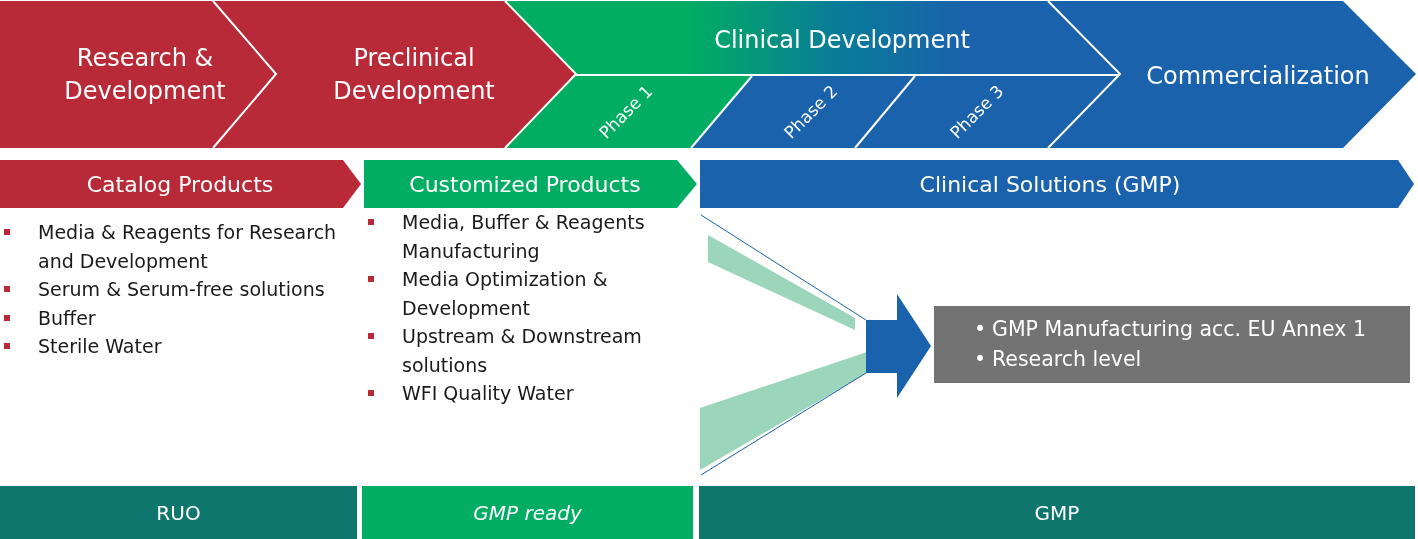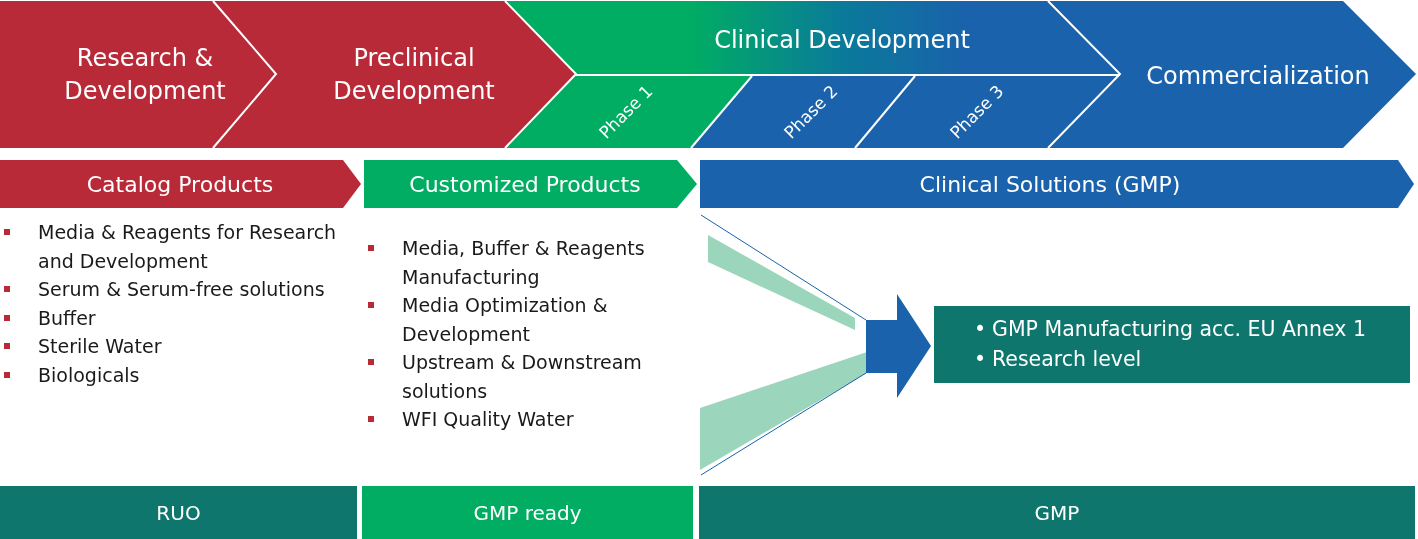--- a/index.html
+++ b/index.html
@@ -4,21 +4,21 @@
 <style>
   html, body { margin:0; padding:0; background:#ffffff; }
   body { width:1418px; height:539px; position:relative; overflow:hidden;
          font-family:"DejaVu Sans","Liberation Sans",sans-serif; }
   svg.main { position:absolute; left:0; top:0; }
   .t { fill:#ffffff; font-family:"DejaVu Sans","Liberation Sans",sans-serif; }
   .list { position:absolute; margin:0; padding:0; list-style:none; color:#1a1a1a;
           font-size:19px; line-height:28.5px; }
   .list li { position:relative; padding-left:38px; }
   .list li .sq { position:absolute; left:4px; top:11px; width:6px; height:6px; background:#b92a38; }
-  .gmpbox { position:absolute; left:934px; top:306px; width:476px; height:77px; background:#0f766e;
+  .gmpbox { position:absolute; left:934px; top:306px; width:476px; height:77px; background:#737373;
             color:#fff; font-size:20.5px; line-height:30px; box-sizing:border-box; padding:8px 0 0 40px; }
   .gmpbox .dot { display:inline-block; width:18px; }
   .bar { position:absolute; top:486px; height:53px; color:#fff; font-size:20px;
          display:flex; align-items:center; justify-content:center; }
 </style>
 </head>
 <body>
 
 <svg class="main" width="1418" height="539" viewBox="0 0 1418 539">
   <defs>
@@ -74,36 +74,35 @@
   <line x1="701" y1="215" x2="866" y2="320" stroke="#1a62ab" stroke-width="1"></line>
   <line x1="701" y1="475" x2="866" y2="373" stroke="#1a62ab" stroke-width="1"></line>
   <polygon points="866,320 897,320 897,294 931,346 897,398 897,373 866,373" fill="#1a62ab"></polygon>
 </svg>
 
 <ul class="list" style="left:0;top:218px;width:340px;">
   <li><span class="sq"></span><span>Media &amp; Reagents for Research and Development</span></li>
   <li><span class="sq"></span><span>Serum &amp; Serum-free solutions</span></li>
   <li><span class="sq"></span><span>Buffer</span></li>
   <li><span class="sq"></span><span>Sterile Water</span></li>
-  <li><span class="sq"></span><span>Biologicals</span></li>
 </ul>
 
-<ul class="list" style="left:364px;top:234px;width:330px;">
+<ul class="list" style="left:364px;top:208px;width:330px;">
   <li><span class="sq"></span><span>Media, Buffer &amp; Reagents Manufacturing</span></li>
   <li><span class="sq"></span><span>Media Optimization &amp; Development</span></li>
   <li><span class="sq"></span><span>Upstream &amp; Downstream solutions</span></li>
   <li><span class="sq"></span><span>WFI Quality Water</span></li>
 </ul>
 
 <div class="gmpbox">
   <div><span class="dot">•</span><span>GMP Manufacturing acc. EU Annex 1</span></div>
   <div><span class="dot">•</span><span>Research level</span></div>
 </div>
 
 <div class="bar" style="left:0;width:357px;background:#0f766e;">
     <span>RUO</span>
   </div>
-<div class="bar" style="left:362px;width:331px;background:#00ad63;">
+<div class="bar" style="left:362px;width:331px;background:#00ad63;font-style:italic;">
     <span>GMP ready</span>
   </div>
 <div class="bar" style="left:699px;width:716px;background:#0f766e;">
     <span>GMP</span>
   </div>
 
 </body></html>

